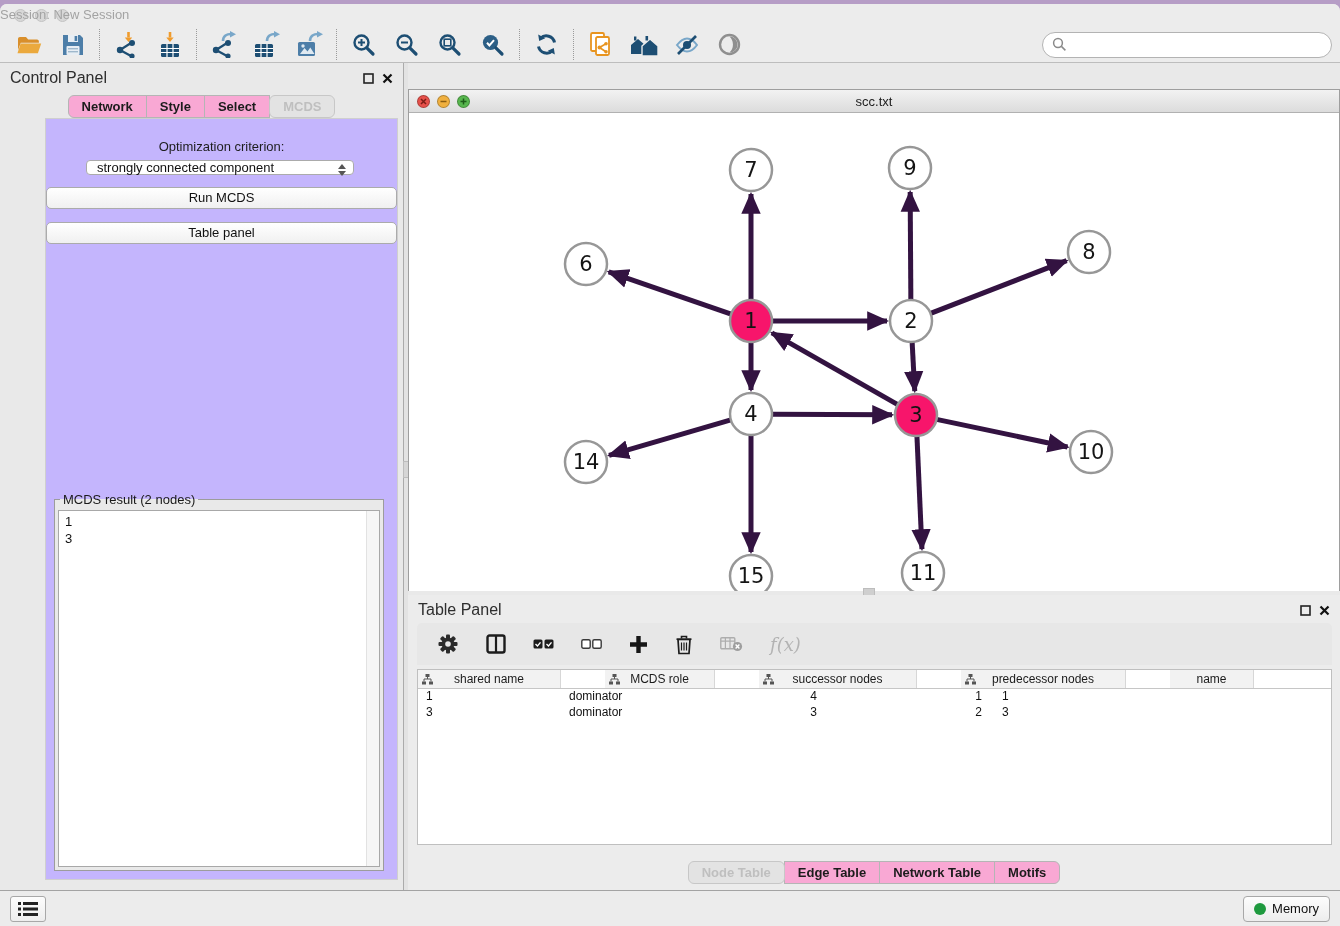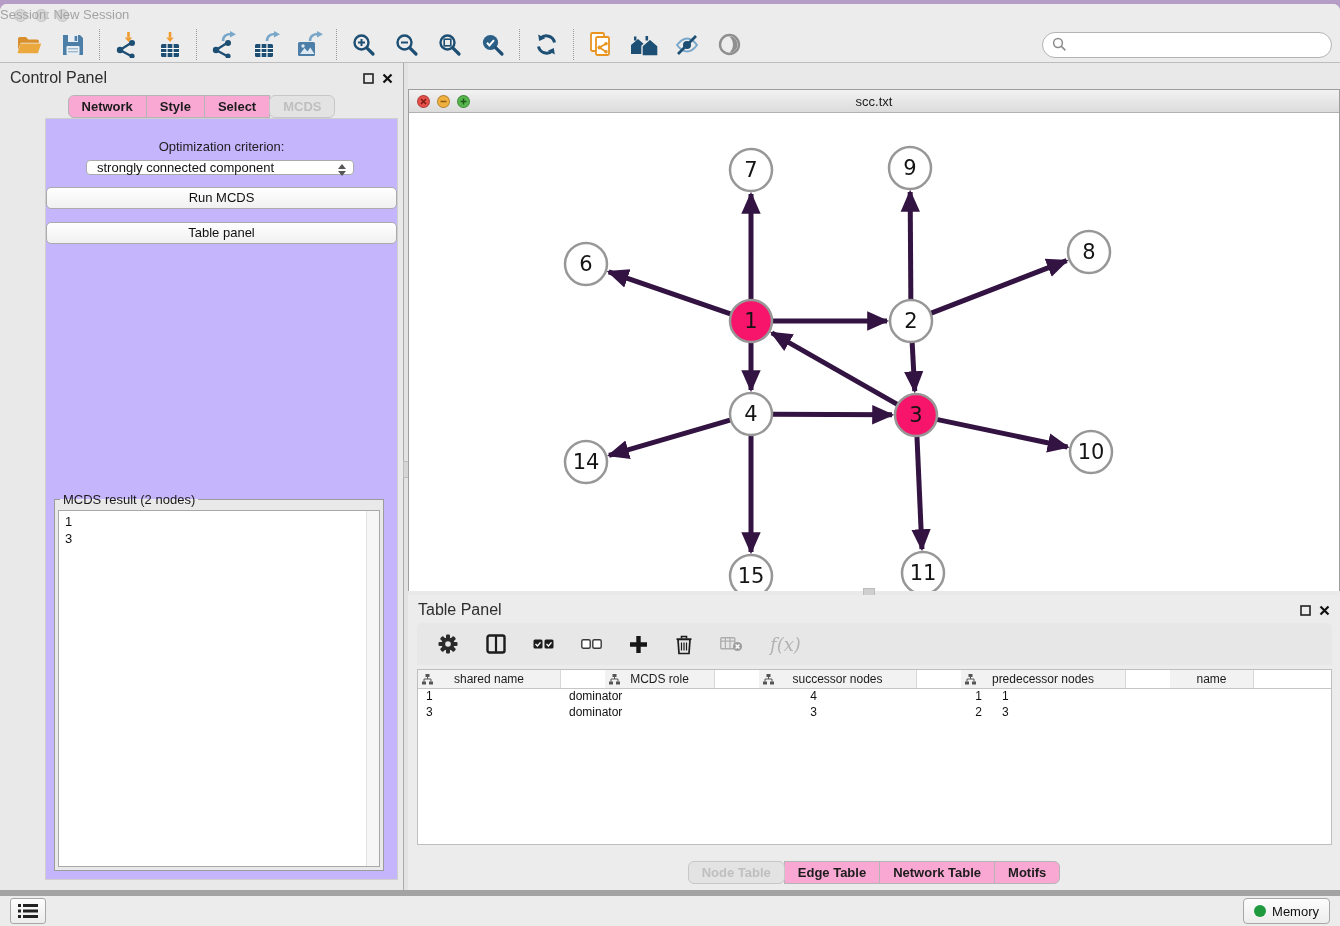--- a/index.html
+++ b/index.html
@@ -100,21 +100,21 @@
   .th .tree-wrap { position:absolute; left:4px; top:4px; }
   .th-filler { flex:1; background:#fff; }
   .trow { display:flex; height:16px; font-size:12px; color:#111; cursor:default; }
   .td { overflow:hidden; white-space:nowrap; }
   .td.left { text-align:left; padding-left:8px; }
   .td.right { text-align:right; padding-right:12px; }
   .tp-tabs { position:absolute; bottom:6px; left:0; right:0; display:flex; justify-content:center; }
 
   
   .statusbar { position:absolute; bottom:0; left:0; right:0; height:36px; background:#ececec;
-               border-top:6px solid #a3a3a3; display:flex; align-items:center; padding:0 10px;justify-content:center; }
+               border-top:1px solid #a3a3a3; display:flex; align-items:center; padding:0 10px;justify-content:center; }
   .sb-btn { background:linear-gradient(#fdfdfd,#ededed); border:1px solid #a8a8a8; border-radius:3px;
             height:26px; display:flex; align-items:center; justify-content:center; padding:0 6px; cursor:default; }
   .memory-btn { margin-left:auto; gap:6px; padding:0 10px; font-size:13px; color:#111; border-radius:4px; }
   .memory-dot { width:12px; height:12px; border-radius:50%; }
 </style>
 </head>
 <body>
 
 <div class="desktop">
 <div class="app-window">

